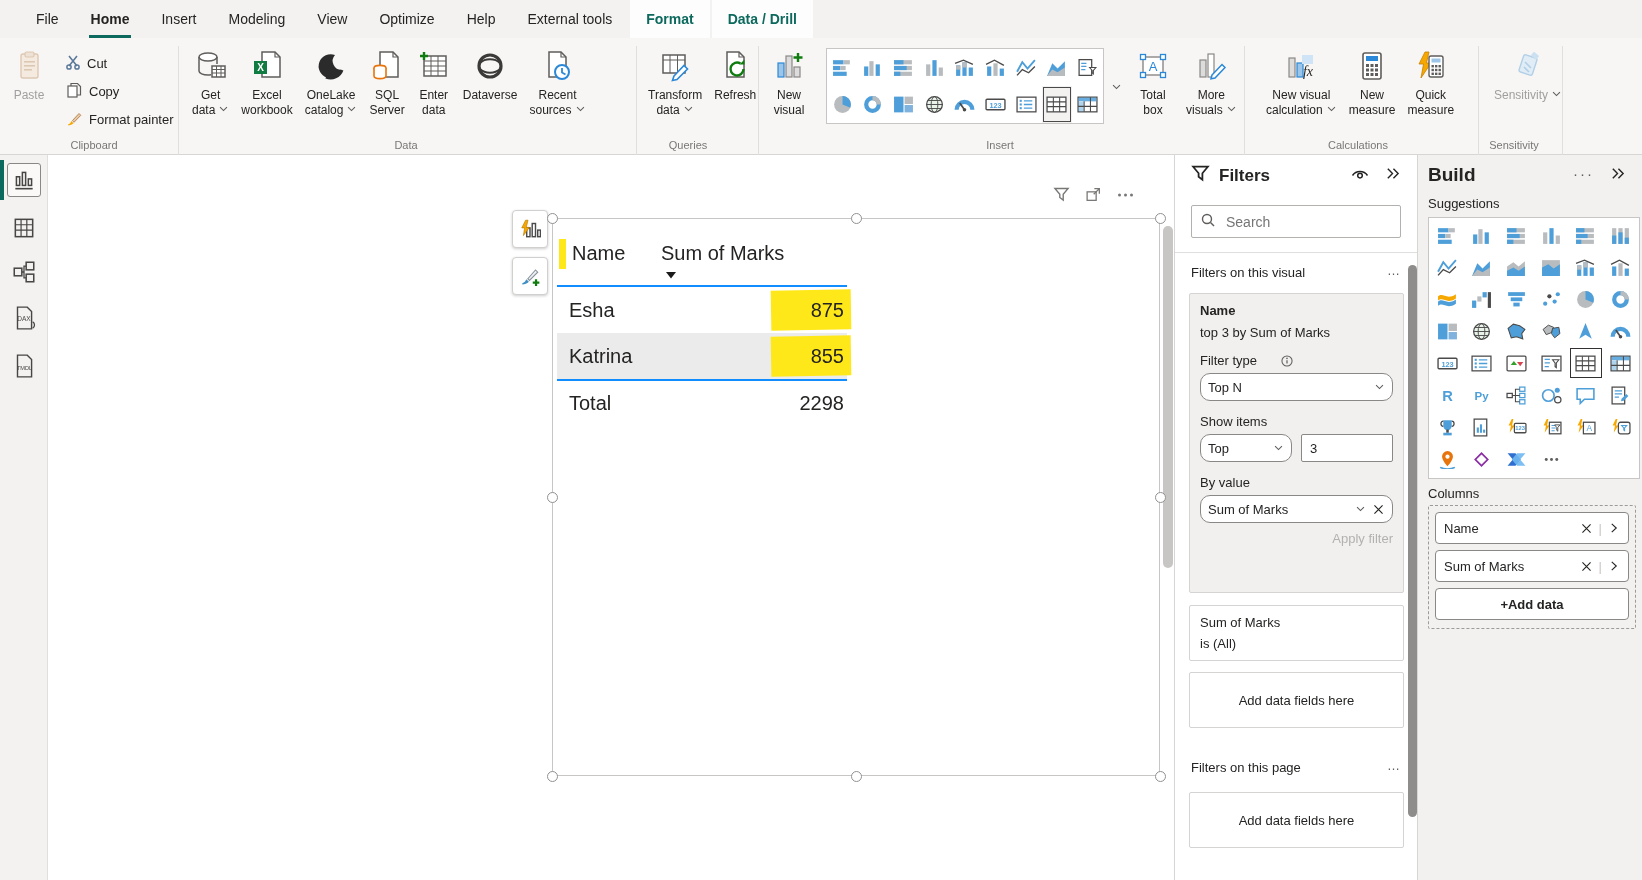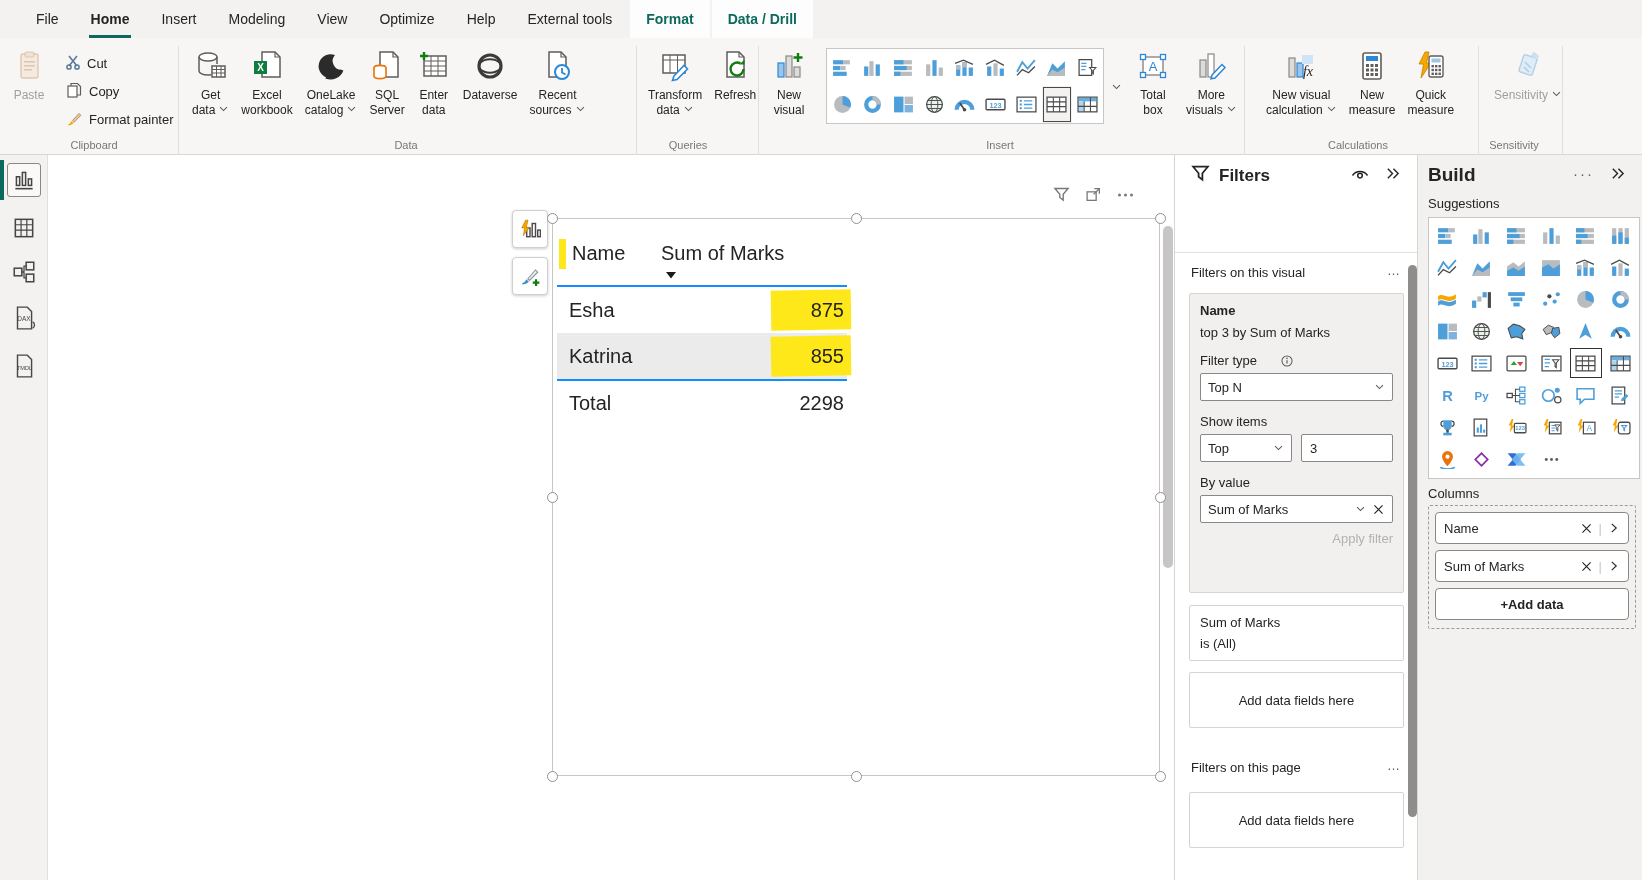--- a/index.html
+++ b/index.html
@@ -76,21 +76,21 @@
   .fp-div{position:absolute;left:0;top:97px;width:100%;height:1px;background:#e1dfdd;}
   .fp-sec{position:absolute;left:16px;font-size:13px;color:#252423;}
   .fp-dots{position:absolute;left:206px;width:20px;text-align:right;color:#605e5c;letter-spacing:1px;}
   .f-card{position:absolute;left:14px;width:215px;border:1px solid #d6d4d2;border-radius:2px;}
   .f-card.grey{background:#f1f0ee;}
   .f-card.white{background:#fff;}
   .fc-pad{padding:9px 10px;}
   .fc-field{font-weight:700;margin-bottom:7px;}
   .fc-sub{margin-bottom:13px;}
   .fc-label{margin-bottom:5px;display:flex;align-items:center;gap:23px;}
-  .selectbox{height:28px;background:#fff;border:1px solid #8a8886;border-radius:2px;display:flex;align-items:center;padding:0 7px;gap:6px;margin-bottom:13px;}
+  .selectbox{height:28px;background:#fff;border:1px solid #8a8886;border-radius:10px;display:flex;align-items:center;padding:0 7px;gap:6px;margin-bottom:13px;}
   .selectbox .sv{flex:1;white-space:nowrap;overflow:hidden;}
   .num-input{height:28px;width:92px;background:#fff;border:1px solid #8a8886;border-radius:2px;padding:0 8px;font-size:13px;font-family:"Liberation Sans",sans-serif;color:#252423;}
   .fc-row{display:flex;gap:9px;margin-bottom:13px;}
   .fc-apply{text-align:right;color:#b3b1af;padding-top:2px;}
   .addbox{position:absolute;left:14px;width:215px;height:56px;border:1px solid #d6d4d2;border-radius:2px;background:#fff;display:flex;align-items:center;justify-content:center;}
   .pane-scrollbar{position:absolute;left:1408px;top:265px;width:9px;height:552px;background:#8f8d8b;border-radius:5px;z-index:9;}
 
   
   .build-pane{position:absolute;left:1417px;top:155px;width:225px;height:725px;background:#f2f1f0;border-left:1px solid #d8d6d4;font-size:13px;}
   .bp-header{position:absolute;left:10px;top:9px;font-size:19px;font-weight:600;}
@@ -708,20 +708,27 @@
           </svg></span>
         <span>Filters</span>
       </div>
       <div class="fp-eye"><svg width="18" height="13" viewBox="0 0 18 13" xmlns="http://www.w3.org/2000/svg">
           <path d="M1.5,8.5 C5,3 13,3 16.5,8.5" fill="none" stroke="#252423" stroke-width="1.5"></path>
           <circle cx="9" cy="8.6" r="2.3" fill="none" stroke="#252423" stroke-width="1.5"></circle>
         </svg></div>
       <div class="fp-collapse"><svg width="15" height="15" viewBox="0 0 16 16" xmlns="http://www.w3.org/2000/svg">
           <path d="M3,3 l5,5 -5,5 M9,3 l5,5 -5,5" fill="none" stroke="#252423" stroke-width="1.5"></path>
         </svg></div>
+      <div class="fp-search">
+        <span><svg width="16" height="16" viewBox="0 0 16 16" xmlns="http://www.w3.org/2000/svg">
+            <circle cx="7" cy="7" r="4.5" fill="none" stroke="#605e5c" stroke-width="1.4"></circle>
+            <path d="M10.5,10.5 L14,14" stroke="#605e5c" stroke-width="1.4"></path>
+          </svg></span>
+        <input type="text" placeholder="Search" style="">
+      </div>
       <div class="fp-div"></div>
       <span class="fp-sec" style="position: absolute; top: 110px;">Filters on this visual</span>
       <div class="fp-dots" style="top: 108px;">…</div>
       <div class="f-card grey" style="top: 138px; height: 300px;">
         <div class="fc-pad">
           <div class="fc-field"><span>Name</span></div>
           <div class="fc-sub"><span>top 3 by Sum of Marks</span></div>
           <div class="fc-label">
             <span>Filter type</span>
             <span style="display: flex;">

